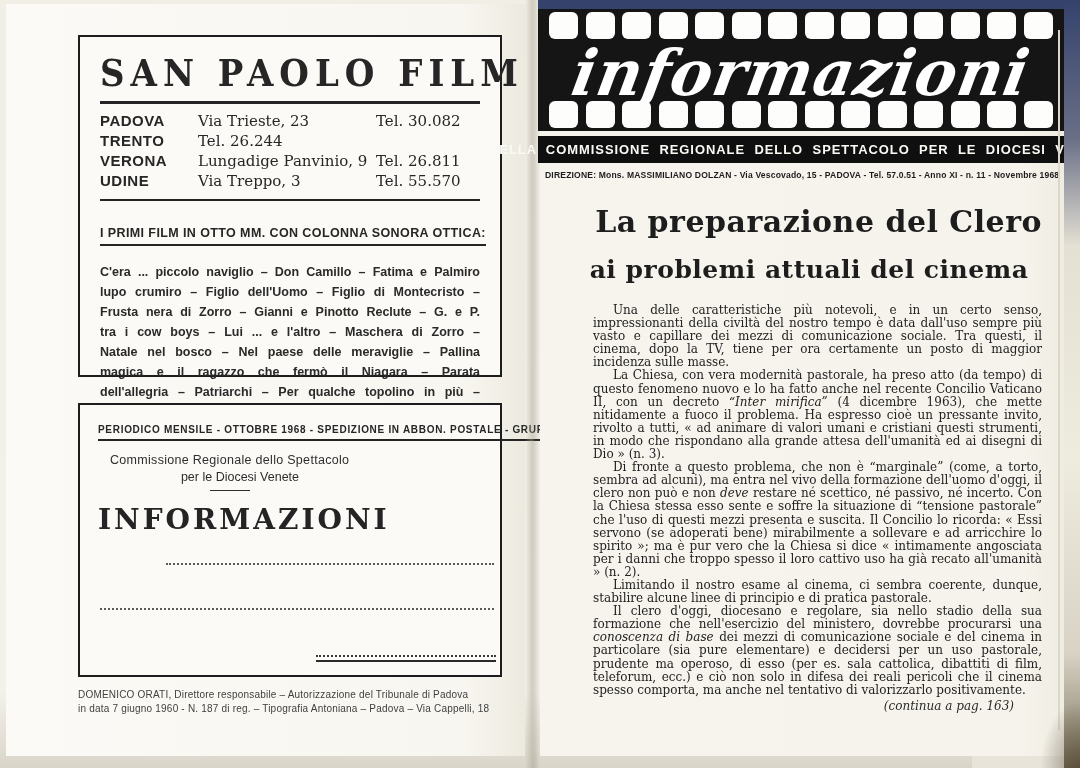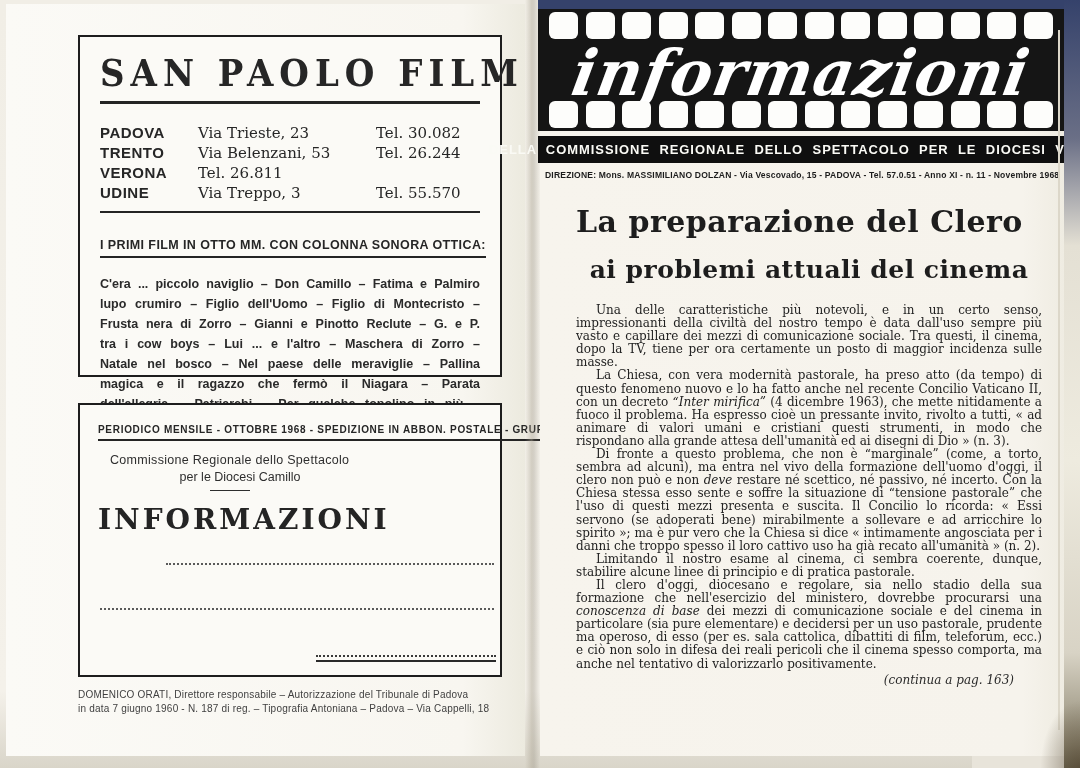--- a/index.html
+++ b/index.html
@@ -13,21 +13,21 @@
   .page-left { position:absolute; left:6px; top:4px; width:519px; height:752px;
                background:linear-gradient(90deg,#fbfaf6 0%,#f8f6f0 88%,#eceadf 100%); }
 
   .ad-box { position:absolute; left:72px; top:31px; width:424px; height:342px;
             border:2px solid #1d1d1d; background:#fbfaf6; padding:10px 20px 0 20px; }
   .ad-title { font-family:"DejaVu Serif", serif; font-weight:bold; font-size:34px;
               letter-spacing:6px; color:#262626; text-align:center; padding:6px 0 8px 0;
               transform:scaleY(1.12); white-space:nowrap; }
   .rule-thick { border-top:3px solid #242424; }
   .rule-med   { border-top:2px solid #242424; }
-  .loc-table { padding:19px 0 8px 0; }
+  .loc-table { padding:7px 0 8px 0; }
   .loc-row { display:flex; font-size:15px; line-height:20px; color:#262626; }
   .loc-city { width:98px; font-weight:bold; letter-spacing:0.5px; font-family:"Liberation Sans",sans-serif; }
   .loc-addr { flex:1; font-family:"DejaVu Serif", serif; }
   .loc-tel  { width:104px; font-family:"DejaVu Serif", serif; }
   .films-heading-wrap { text-align:center; margin-top:22px; }
   .films-heading { display:inline-block; font-weight:bold; font-size:12.5px;
                    letter-spacing:0.4px; color:#262626; border-bottom:2px solid #242424;
                    padding-bottom:4px; white-space:nowrap; }
   .films-list { margin-top:16px; font-weight:bold; font-size:12.5px; line-height:20px;
                 color:#2a2a2a; text-align:justify; word-spacing:3px; }
@@ -81,25 +81,25 @@
             background:var(--banner,#101010); display:flex; align-items:center; justify-content:center; }
   .banner-text { color:#fafaf5; font-weight:bold; font-size:13.5px; letter-spacing:1px;
                  word-spacing:5px; white-space:nowrap; transform:scaleX(0.96); }
 
   .direction { position:absolute; left:545px; top:169px; width:515px; font-weight:bold;
                font-size:9.5px; color:#1c1c1c; white-space:nowrap;
                transform:scaleX(0.9); transform-origin:left center; letter-spacing:0.2px; }
 
   .article { position:absolute; left:576px; top:204px; width:466px; color:#1f1f1f; }
   .article-title1 { font-family:"DejaVu Serif", serif; font-weight:bold; font-size:30px;
-                    text-align:left; letter-spacing:0.5px; color:#1d1d1d; }
+                    text-align:right; letter-spacing:0.5px; color:#1d1d1d; }
   .article-title2 { font-family:"DejaVu Serif", serif; font-weight:bold; font-size:25px;
                     text-align:center; margin-top:16px; letter-spacing:0.5px; color:#1d1d1d; }
   .article-body { margin-top:20px; font-family:"DejaVu Serif", serif; font-size:12px;
-                  line-height:13.1px; text-align:justify; color:#222; }
+                  line-height:13.1px; text-align:justify; color:#222;margin-left:17px; }
   .article-body p { text-indent:20px; margin:0; }
   .continuation { margin-top:2px; text-align:right; padding-right:28px;
                   font-family:"DejaVu Serif", serif; font-style:italic; font-size:12px; color:#2a2a2a; }
 </style>
 </head>
 <body>
 
 <div class="book">
 
   <div class="page-left">
@@ -108,45 +108,45 @@
       <div class="ad-title">SAN PAOLO FILM</div>
       <div class="rule-thick"></div>
       <div class="loc-table">
         <div class="loc-row">
           <span class="loc-city">PADOVA</span>
           <span class="loc-addr">Via Trieste, 23</span>
           <span class="loc-tel">Tel. 30.082</span>
         </div>
         <div class="loc-row">
           <span class="loc-city">TRENTO</span>
-          <span class="loc-addr">Via Belenzani, 53</span>
           <span class="loc-tel">Tel. 26.244</span>
         </div>
         <div class="loc-row">
           <span class="loc-city">VERONA</span>
+          <span class="loc-addr">Lungadige Panvinio, 9</span>
           <span class="loc-tel">Tel. 26.811</span>
         </div>
         <div class="loc-row">
           <span class="loc-city">UDINE</span>
           <span class="loc-addr">Via Treppo, 3</span>
           <span class="loc-tel">Tel. 55.570</span>
         </div>
       </div>
       <div class="rule-med"></div>
       <div class="films-heading-wrap">
         <span class="films-heading">I PRIMI FILM IN OTTO MM. CON COLONNA SONORA OTTICA:</span>
       </div>
       <div class="films-list">C'era ... piccolo naviglio – Don Camillo – Fatima e Palmiro lupo crumiro – Figlio dell'Uomo – Figlio di Montecristo – Frusta nera di Zorro – Gianni e Pinotto Reclute – G. e P. tra i cow boys – Lui ... e l'altro – Maschera di Zorro – Natale nel bosco – Nel paese delle meraviglie – Pallina magica e il ragazzo che fermò il Niagara – Parata dell'allegria – Patriarchi – Per qualche topolino in più – Squadra infernale – Storia di Ruth – Strada – 11 cortometraggi sui Comandamenti.</div>
     </div>
 
     <div class="masthead-box">
       <span class="periodical">PERIODICO MENSILE - OTTOBRE 1968 - SPEDIZIONE IN ABBON. POSTALE - GRUPPO III°</span>
       <div class="commission">
         <div class="l1">Commissione Regionale dello Spettacolo</div>
-        <div class="l2">per le Diocesi Camillo</div>
+        <div class="l2">per le Diocesi Venete</div>
       </div>
       <div class="commission-rule"></div>
       <div class="masthead-title">INFORMAZIONI</div>
       <div class="dotline dot1"></div>
       <div class="dotline dot2"></div>
       <div class="dotline dot3"></div>
       <div class="dot3-solid"></div>
     </div>
 
     <div class="imprint">

